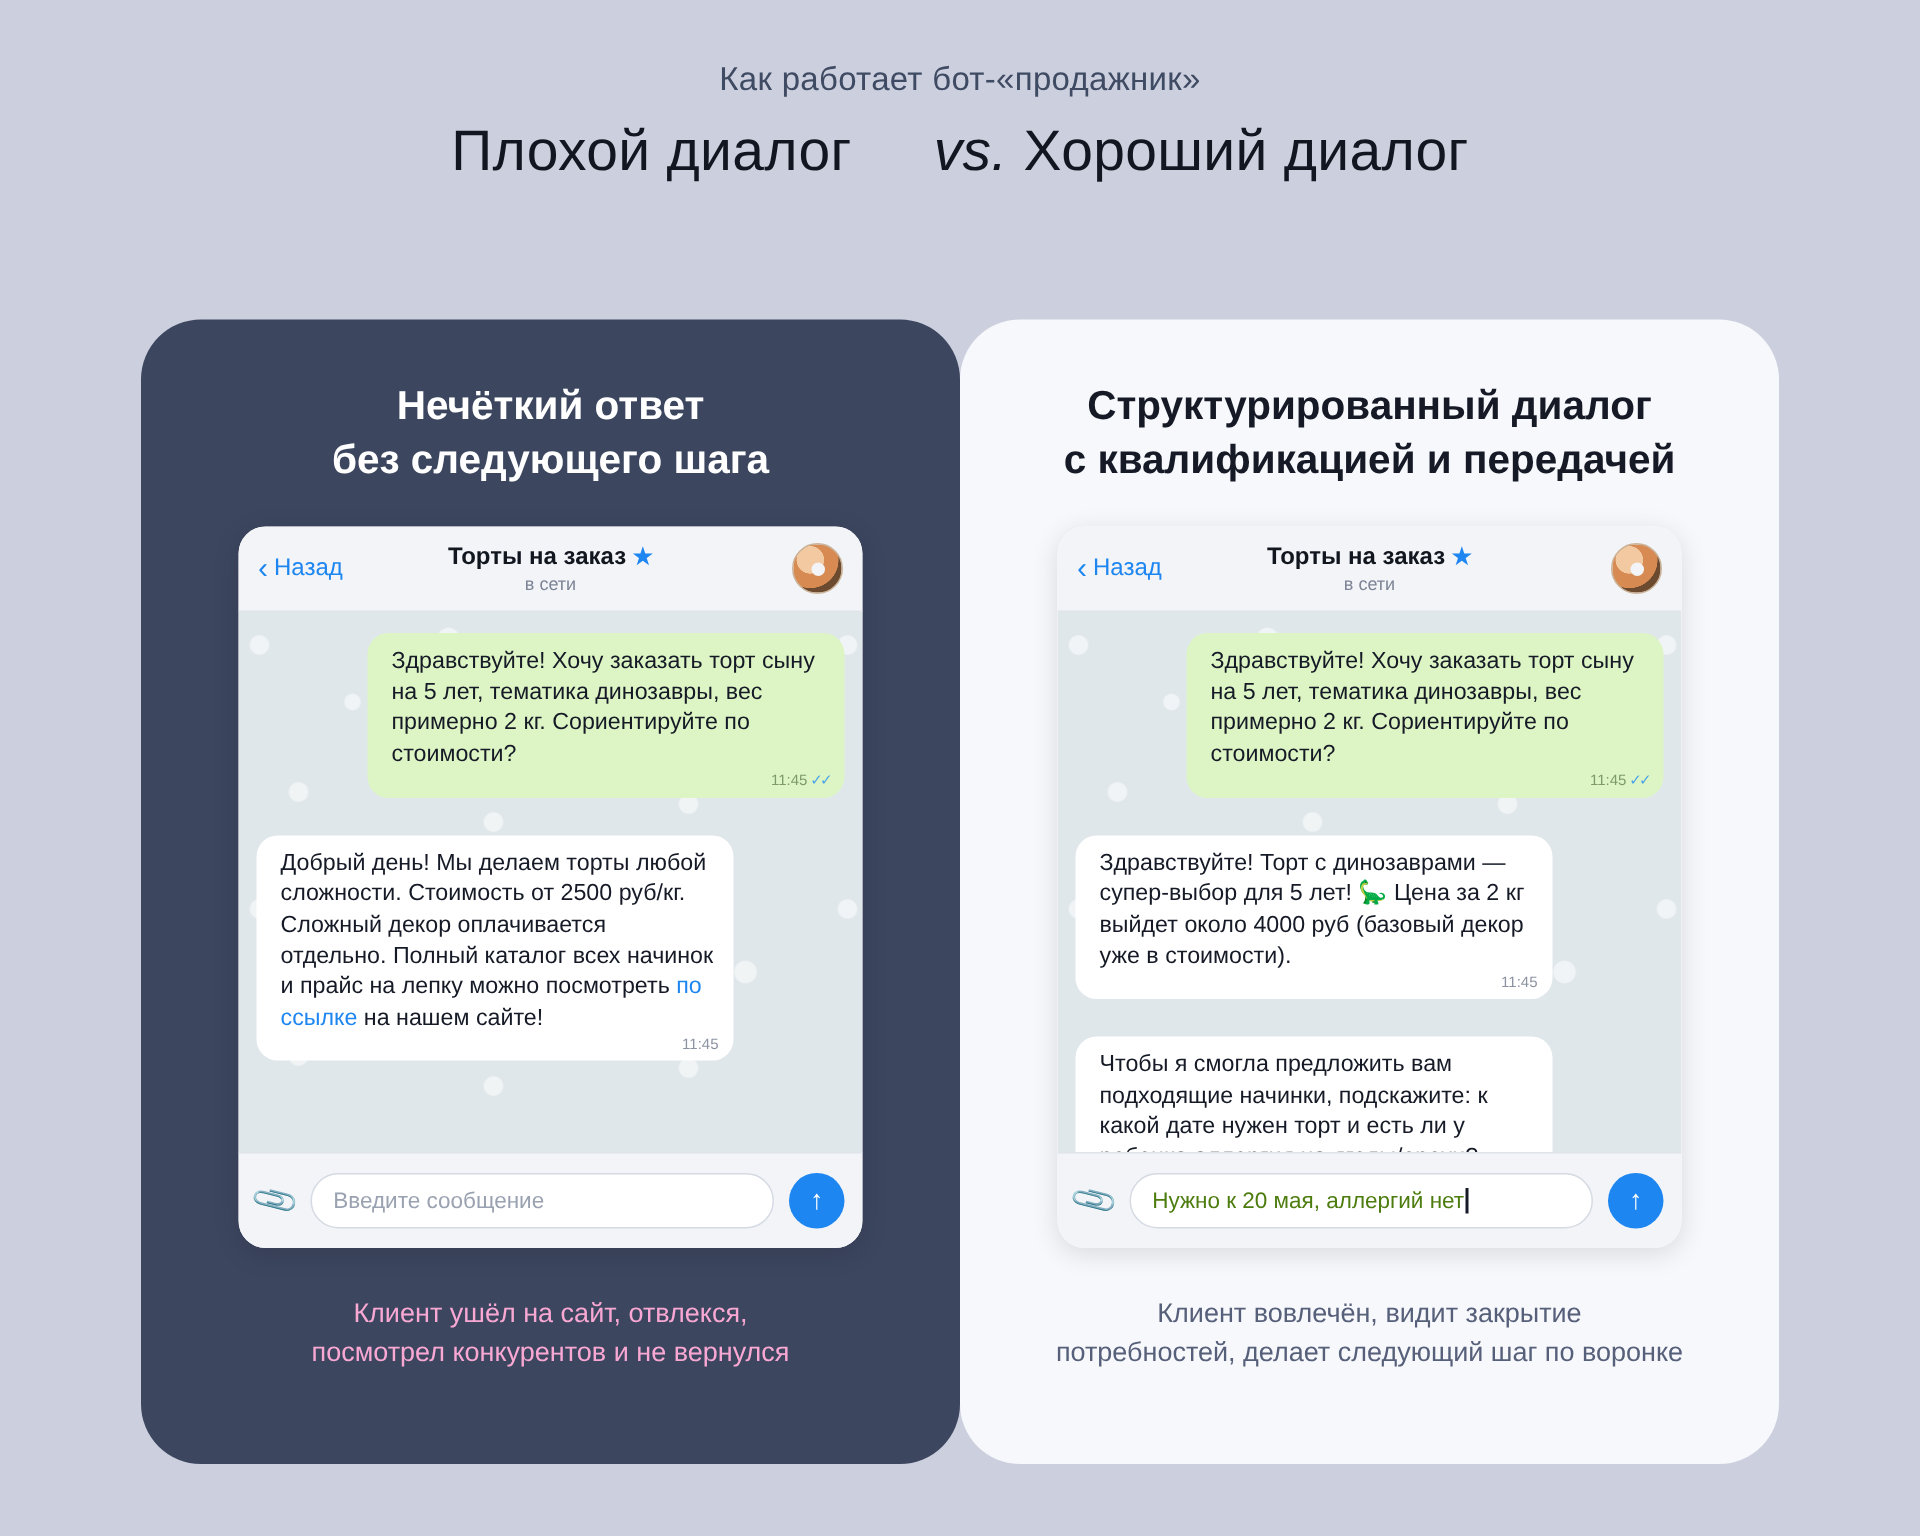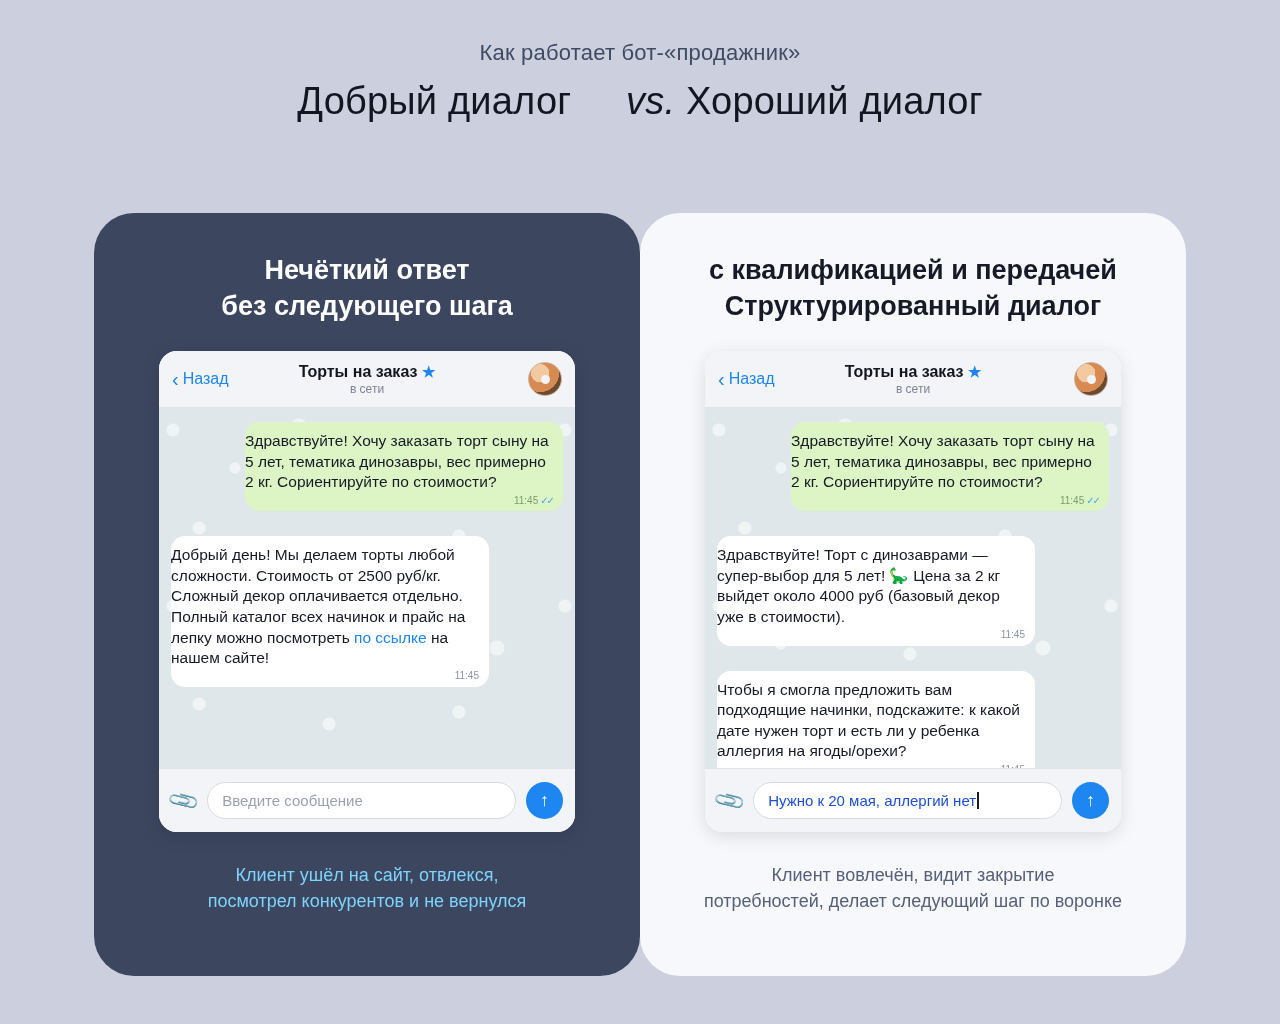--- a/index.html
+++ b/index.html
@@ -96,21 +96,21 @@
       radial-gradient(circle at 270px 26px, #ffffff 0 5px, transparent 6px),
       radial-gradient(circle at 338px 64px, #ffffff 0 7px, transparent 8px),
       radial-gradient(circle at 40px 120px, #ffffff 0 6px, transparent 7px),
       radial-gradient(circle at 170px 140px, #ffffff 0 6px, transparent 7px),
       radial-gradient(circle at 300px 128px, #ffffff 0 6px, transparent 7px);
     background-size: 392px 176px;
     pointer-events: none;
   }
   .bubble {
     position: relative; z-index: 1;
-    max-width: 318px; border-radius: 14px; padding: 9px 12px 18px 0;
+    max-width: 318px; border-radius: 14px; padding: 9px 12px 18px 16px;
     font-size: 15.5px; line-height: 1.33; color: #151a26;
     word-wrap: break-word;
   }
   .bubble.out { align-self: flex-end; background: #ddf5c4; }
   .bubble.in  { align-self: flex-start; background: #ffffff; margin-top: 16px; }
   .bubble .time {
     position: absolute; right: 10px; bottom: 4px;
     font-size: 10px; color: #8b93a3; white-space: nowrap;
   }
   .bubble.out .time { color: #7e9a6b; }
@@ -119,49 +119,49 @@
 
   
   .composer {
     flex: 0 0 auto; height: 64px; background: #f2f4f7; border-top: 1px solid #dfe3ea;
     display: flex; align-items: center; gap: 10px; padding: 0 12px;
   }
   .clip { font-size: 21px; color: #8b93a3; transform: rotate(-35deg); }
   .input-pill {
     flex: 1 1 auto; height: 37px; border-radius: 19px; background: #ffffff;
     border: 1px solid #d5dae3; display: flex; align-items: center;
-    padding: 0 14px; font-size: 15px; color: #1d4ed8; position: relative;
+    padding: 0 14px; font-size: 15px; color: #4d7c0f; position: relative;
   }
   .input-pill.placeholder { color: #9aa2b1; }
   .caret {
     display: inline-block; width: 1.5px; height: 17px; background: #151a26;
     margin-left: 1px;
   }
   .send {
     width: 37px; height: 37px; border-radius: 50%; background: #1d86f0;
     color: #fff; display: flex; align-items: center; justify-content: center;
     font-size: 18px; flex: 0 0 auto;
   }
 
   
   .footnote {
     margin-top: 30px; text-align: center; font-size: 18px; line-height: 1.45;
     padding: 0 14px;
   }
-  .panel.bad .footnote  { color: #7dd3fc; }
+  .panel.bad .footnote  { color: #f9a8d4; }
   .panel.good .footnote { color: #57607a; }
 </style>
 </head>
 <body>
 
 <div class="page">
 
   <div class="header">
     <div class="kicker">Как работает бот-«продажник»</div>
-    <div class="title"><span>Добрый диалог </span><span class="vs">vs.</span><span> Хороший диалог</span></div>
+    <div class="title"><span>Плохой диалог </span><span class="vs">vs.</span><span> Хороший диалог</span></div>
   </div>
 
   <div class="panels">
 
     <div class="panel bad">
       <div class="panel-title">
         <div>Нечёткий ответ</div>
         <div>без следующего шага</div>
       </div>
 
@@ -202,22 +202,22 @@
       </div>
 
       <div class="footnote">
         <div>Клиент ушёл на сайт, отвлекся,</div>
         <div>посмотрел конкурентов и не вернулся</div>
       </div>
     </div>
 
     <div class="panel good">
       <div class="panel-title">
+        <div>Структурированный диалог</div>
         <div>с квалификацией и передачей</div>
-        <div>Структурированный диалог</div>
       </div>
 
       <div class="phone tall">
         <div class="phone-bar">
           <div class="back">
             <span class="chev">‹</span>
             <span>Назад</span>
           </div>
           <div class="bar-center">
             <div class="bar-name"><span>Торты на заказ</span>

